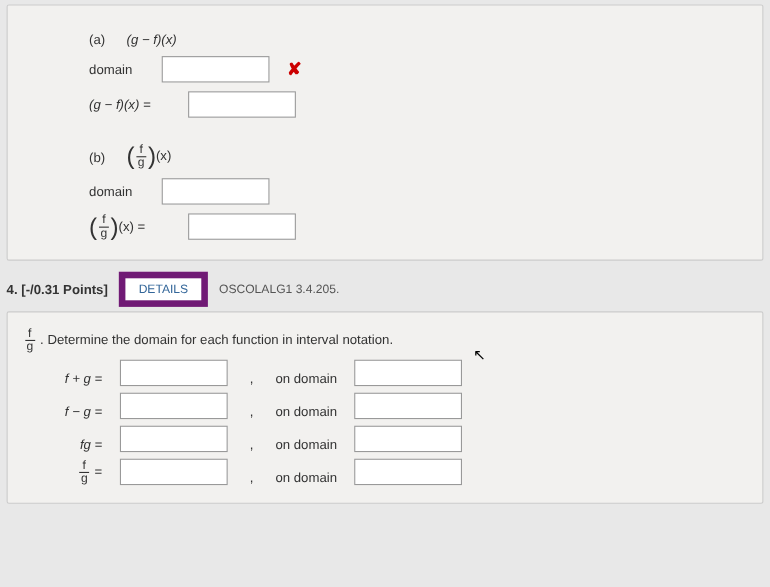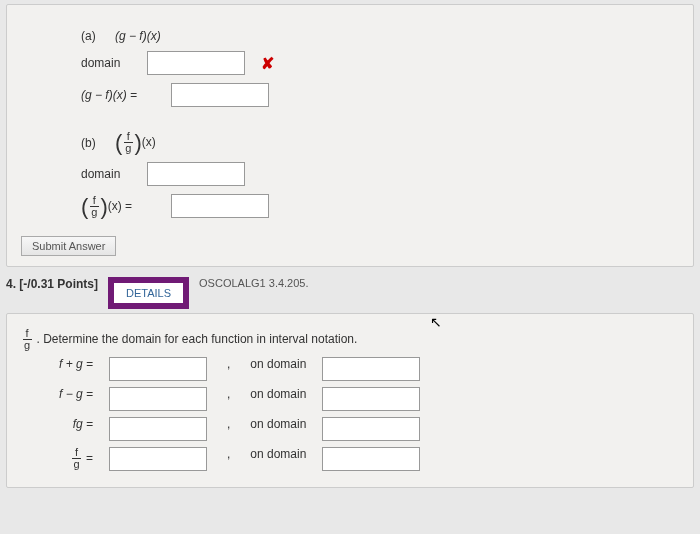--- a/index.html
+++ b/index.html
@@ -41,36 +41,36 @@
     border: 1px solid #aaa;
     background: linear-gradient(#f7f7f7,#e5e5e5);
     padding: 3px 10px;
     font-size: 11px;
     color: #555;
     margin-top: 10px;
     cursor: pointer;
   }
   .q-header {
     display: flex;
-    align-items: flex-start;
+    align-items: center;
     gap: 10px;
     margin: 10px 6px 0 6px;
   }
   .q-header .pts { font-weight: bold; font-size: 12px; }
   .details-btn {
     border: 6px solid #701a75;
     background: #fff;
     color: #336699;
     padding: 4px 12px;
     font-size: 11px;
     cursor: pointer;
   }
   .ref { color: #555; font-size: 11px; }
   .q4-grid { margin-left: 20px; }
-  .q4-row { display: flex; align-items: flex-start; margin: 6px 0; gap: 16px; }
+  .q4-row { display: flex; align-items: flex-end; margin: 6px 0; gap: 16px; }
   .q4-row .func { min-width: 52px; text-align: right; }
   .q4-row input.expr { width: 90px; }
   .q4-row input.dom { width: 90px; }
   .comma { margin: 0 4px; }
   .frac {
     display: inline-flex;
     flex-direction: column;
     align-items: center;
     vertical-align: middle;
     line-height: 1;
@@ -131,21 +131,20 @@
         <span class="lbl" style="min-width:84px;">
           <span class="paren">(</span><span class="frac">
               <span class="num">f</span>
               <span class="den">g</span>
             </span><span class="paren">)</span><span>(x) =</span>
         </span>
         <input class="text-box" type="text" style="">
       </div>
     </div>
 
-    <div class="submit-btn">Submit Answer</div>
   </div>
 
   <div class="q-header">
     <span class="pts">4. [-/0.31 Points]</span>
     <span class="details-btn">DETAILS</span>
     <span class="ref">OSCOLALG1 3.4.205.</span>
   </div>
 
   <div class="panel">
     <div class="q-text">

